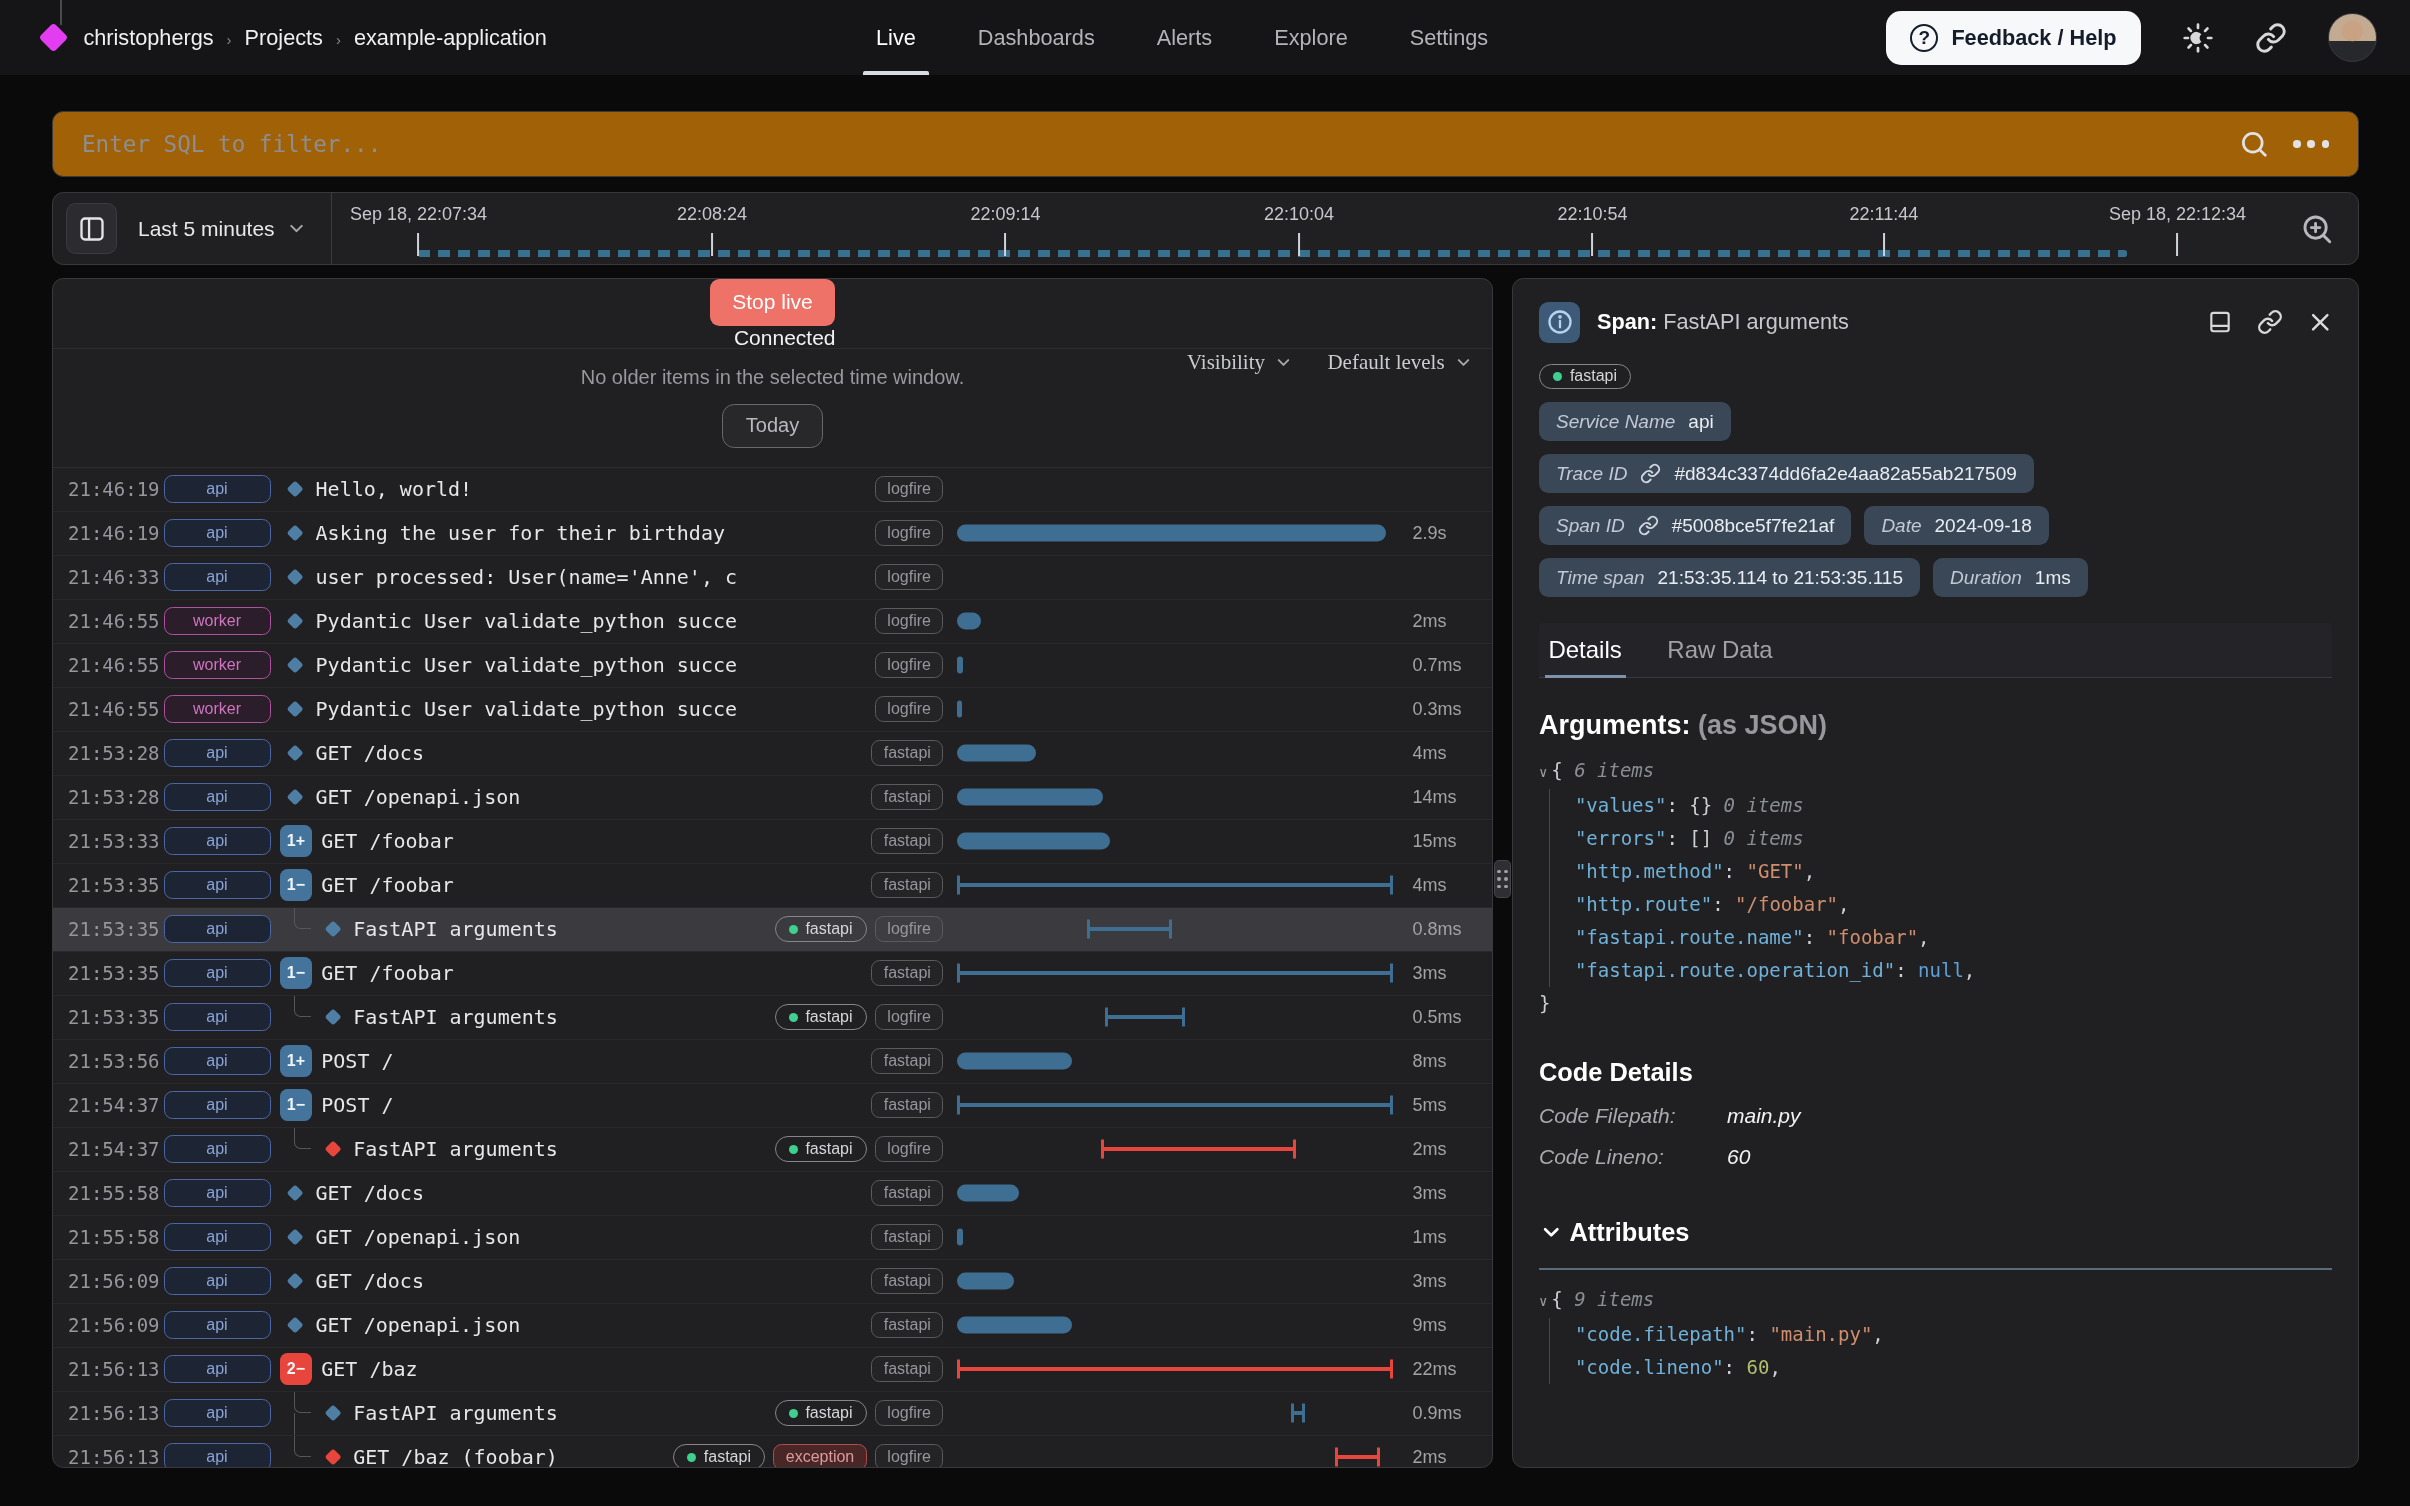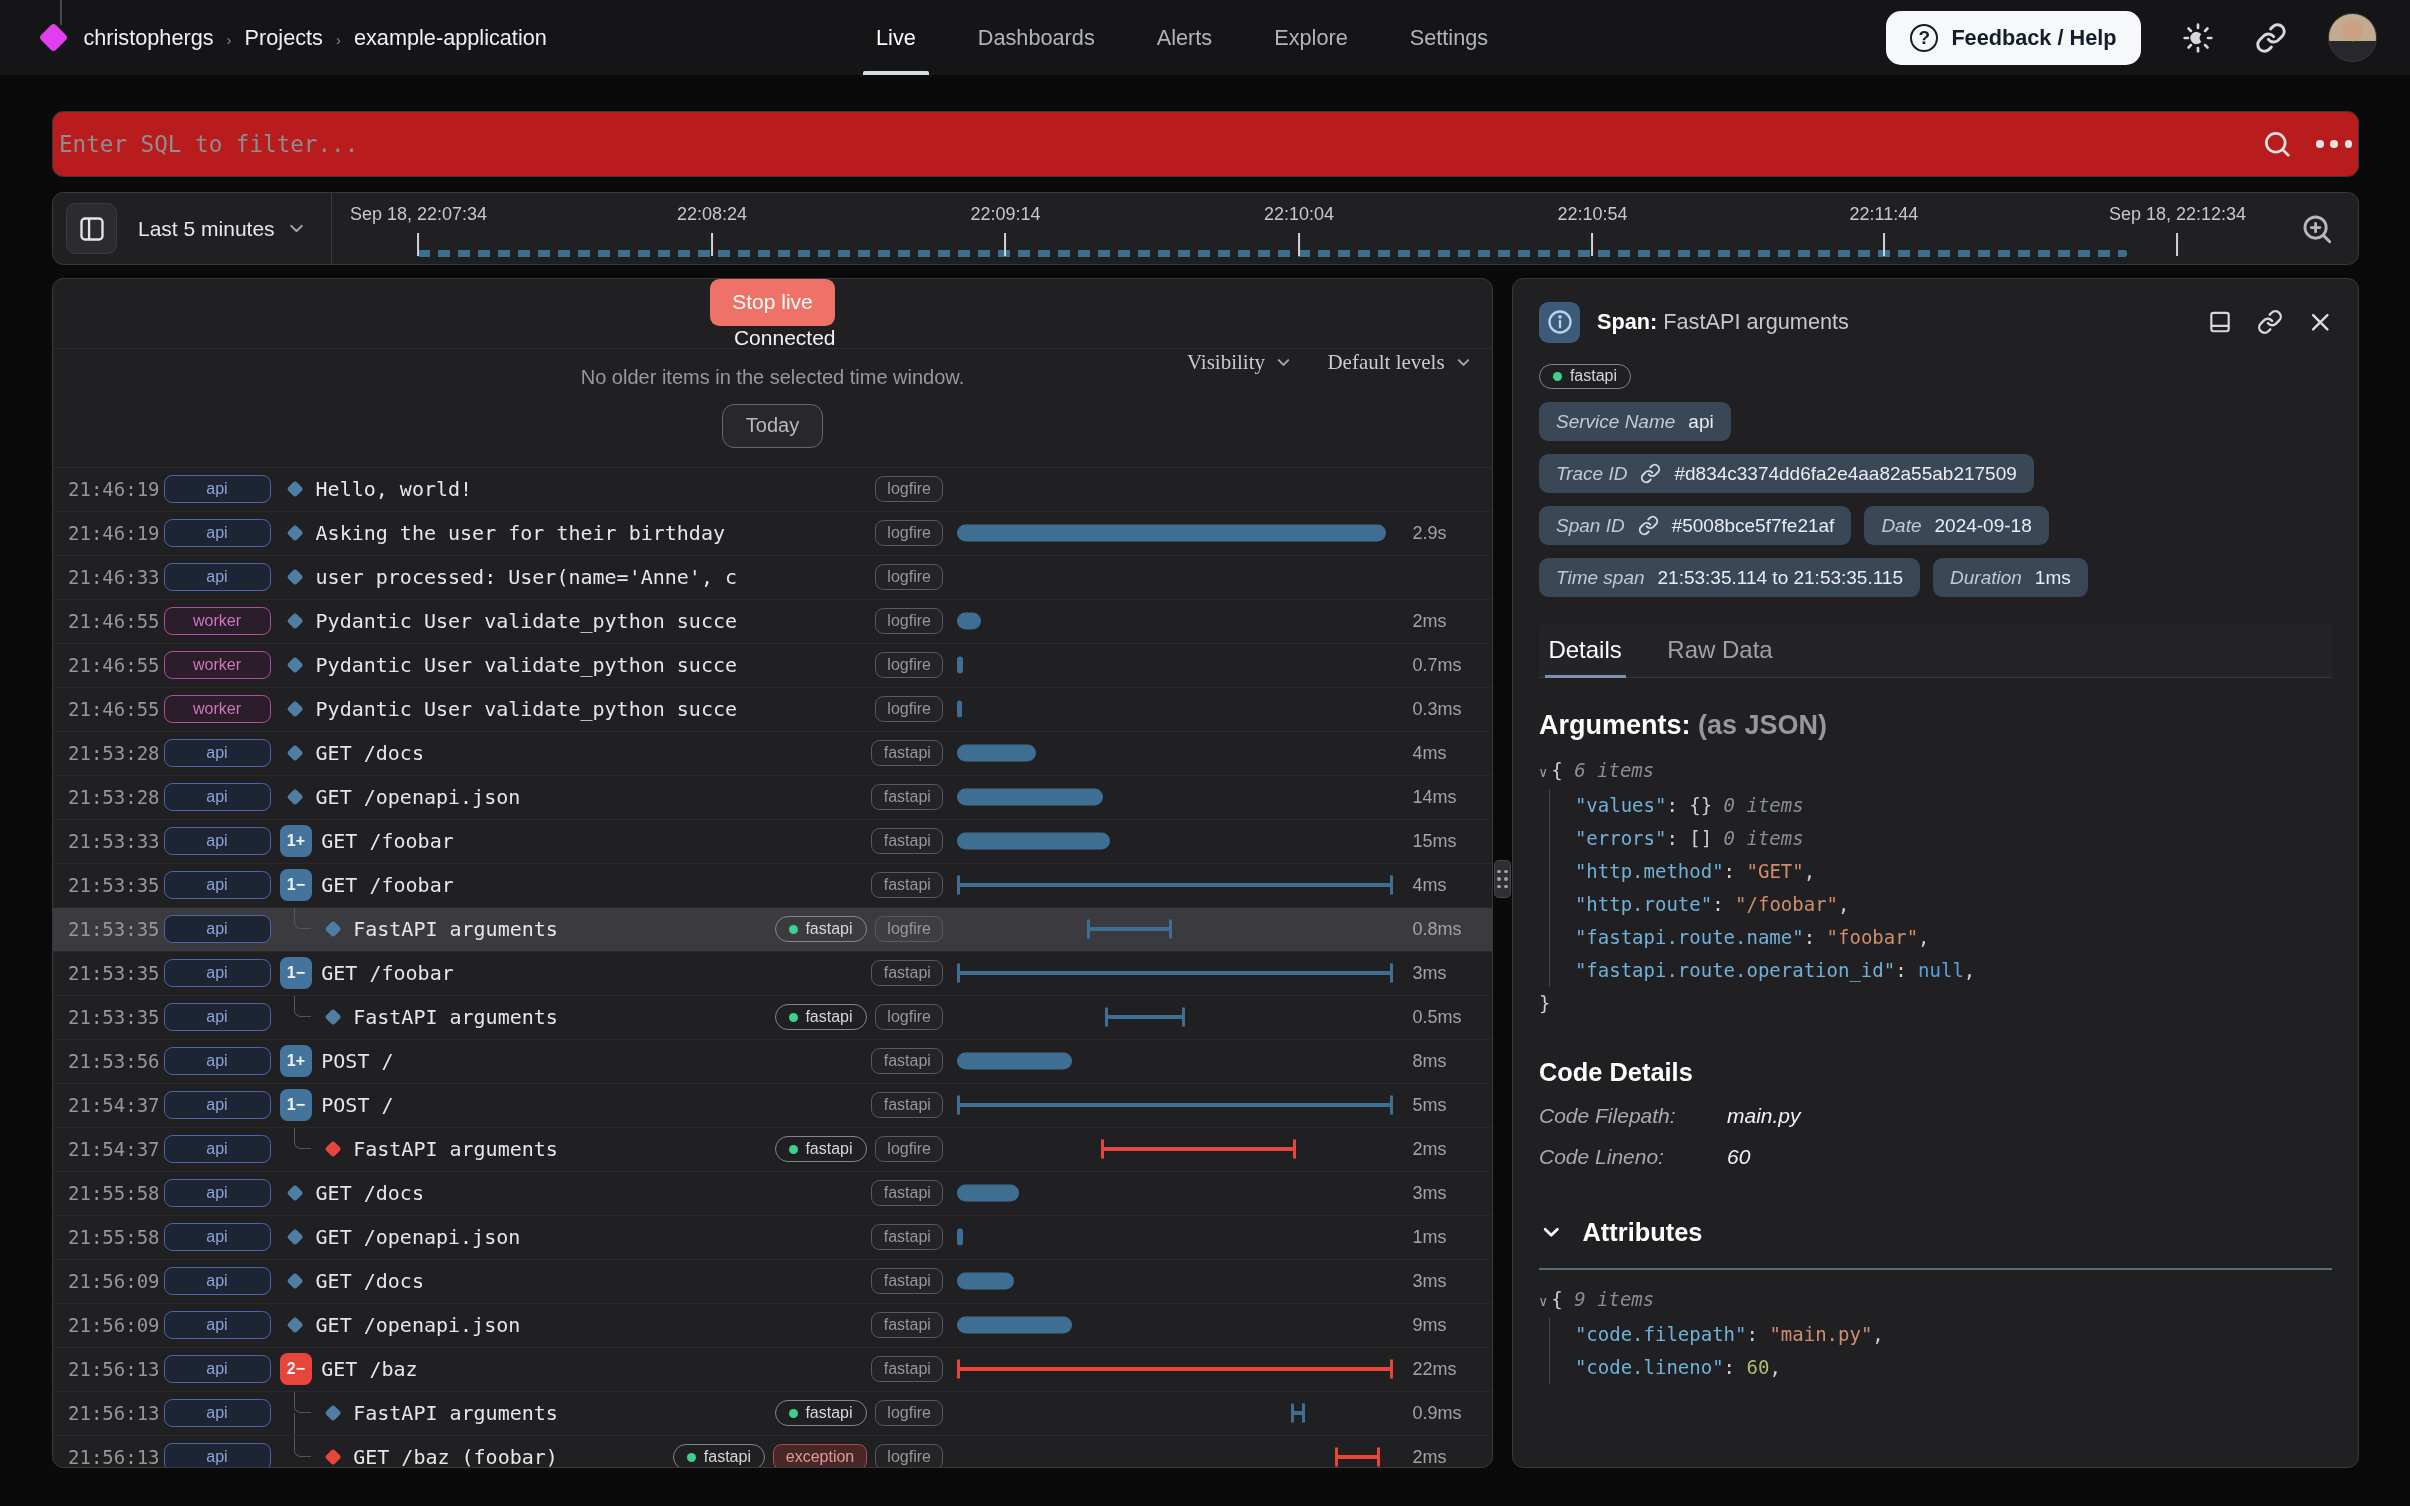--- a/index.html
+++ b/index.html
@@ -20,21 +20,21 @@
   .feedback-btn { background:#f7f8f9; color:#141d2b; font-size:21.7px; font-weight:bold; border-radius:15px; padding:13px 24.5px; display:flex; align-items:center; gap:13px; border:none; cursor:pointer; }
   .qcircle { width:28px; height:28px; border:2.4px solid #141d2b; border-radius:50%; display:flex; align-items:center; justify-content:center; font-size:19px; font-weight:bold; }
   .qcircle::after { content:"?"; }
   .icon-btn { background:none; border:none; cursor:pointer; color:#d8d8da; }
   .avatar { width:49px; height:49px; border-radius:50%; background:
       radial-gradient(circle at 50% 36%, #c9a183 0 27%, transparent 28%),
       linear-gradient(180deg, #c3ab92 0 58%, #26282c 58%);
       border:0.9px solid #3a3a3e; }
 
   
-  .filterbar { margin:36px 52px 0 52px; height:66px; background:#b91c1c; border:0.9px solid #39393d; border-radius:11.3px; display:flex; align-items:center; padding:0 6px; }
+  .filterbar { margin:36px 52px 0 52px; height:66px; background:#a16207; border:0.9px solid #39393d; border-radius:11.3px; display:flex; align-items:center; padding:0 29px; }
   .filterbar input { flex:1; background:transparent; border:none; outline:none; color:#d8d8da; font-family:"DejaVu Sans Mono", monospace; font-size:22.6px; }
   .filterbar input::placeholder { color:#8e8e92; }
   .filter-icons { display:flex; align-items:center; gap:24.5px; color:#e2e2e4; }
   .dots3 { display:flex; gap:6.6px; }
   .dots3 i { width:7.5px; height:7.5px; border-radius:50%; background:#e2e2e4; }
 
   
   .timeline { margin:15px 52px 0 52px; height:73px; background:#202023; border:0.9px solid #39393d; border-radius:11.3px; display:flex; align-items:center; padding:0 13px; }
   .tl-toggle { width:51px; height:51px; background:#2c2c30; border:0.9px solid #3c3c40; border-radius:9.4px; display:flex; align-items:center; justify-content:center; color:#e4e4e6; cursor:pointer; }
   .tl-range { display:flex; align-items:center; gap:11.3px; font-size:21px; color:#e8e8ea; margin:0 24.5px 0 21px; cursor:pointer; white-space:nowrap; }
@@ -115,21 +115,21 @@
   .args-head .sub { color:#98989c; }
   .jsonblock { margin-top:13px; font-family:"DejaVu Sans Mono", monospace; font-size:19px; }
   .jline { line-height:33px; white-space:nowrap; }
   .jline.ind { margin-left:10.4px; border-left:1.9px solid #46464a; padding-left:24.5px; }
   .jk { color:#6fb1d8; } .js { color:#cf8e6d; } .jp { color:#cdd0d4; } .jm { color:#8a8d91; font-style:italic; }
   .jn { color:#5ba0d8; } .jnum { color:#b3bf6e; } .jchev { color:#9a9da1; font-size:14px; margin-right:3.8px; cursor:pointer; }
   .code-head { margin-top:38px; font-size:25.4px; font-weight:bold; color:#ffffff; }
   .code-row { display:flex; margin-top:17px; font-size:21px;font-style:italic; }
   .code-row .lbl { width:188px; color:#aaaaae; }
   .code-row .val { color:#f2f2f4; }
-  .attr-head { margin-top:49px; display:flex; align-items:center; gap:19px; font-size:25.4px; font-weight:bold; color:#ffffff; cursor:pointer; }
+  .attr-head { margin-top:49px; display:flex; align-items:center; gap:6px; font-size:25.4px; font-weight:bold; color:#ffffff; cursor:pointer; }
   .attr-divider { margin-top:21px; height:1.9px; background:#5a6b7c; }
 </style>
 </head>
 <body>
 
 <div class="topnav">
   <div class="logo-stem"></div>
   <div class="logo-diamond"></div>
   <div id="breadcrumb"><span class="crumb">christophergs</span><span class="crumb-sep">›</span><span class="crumb">Projects</span><span class="crumb-sep">›</span><span class="crumb">example-application</span></div>
   <div class="navtabs" id="navtabs">

